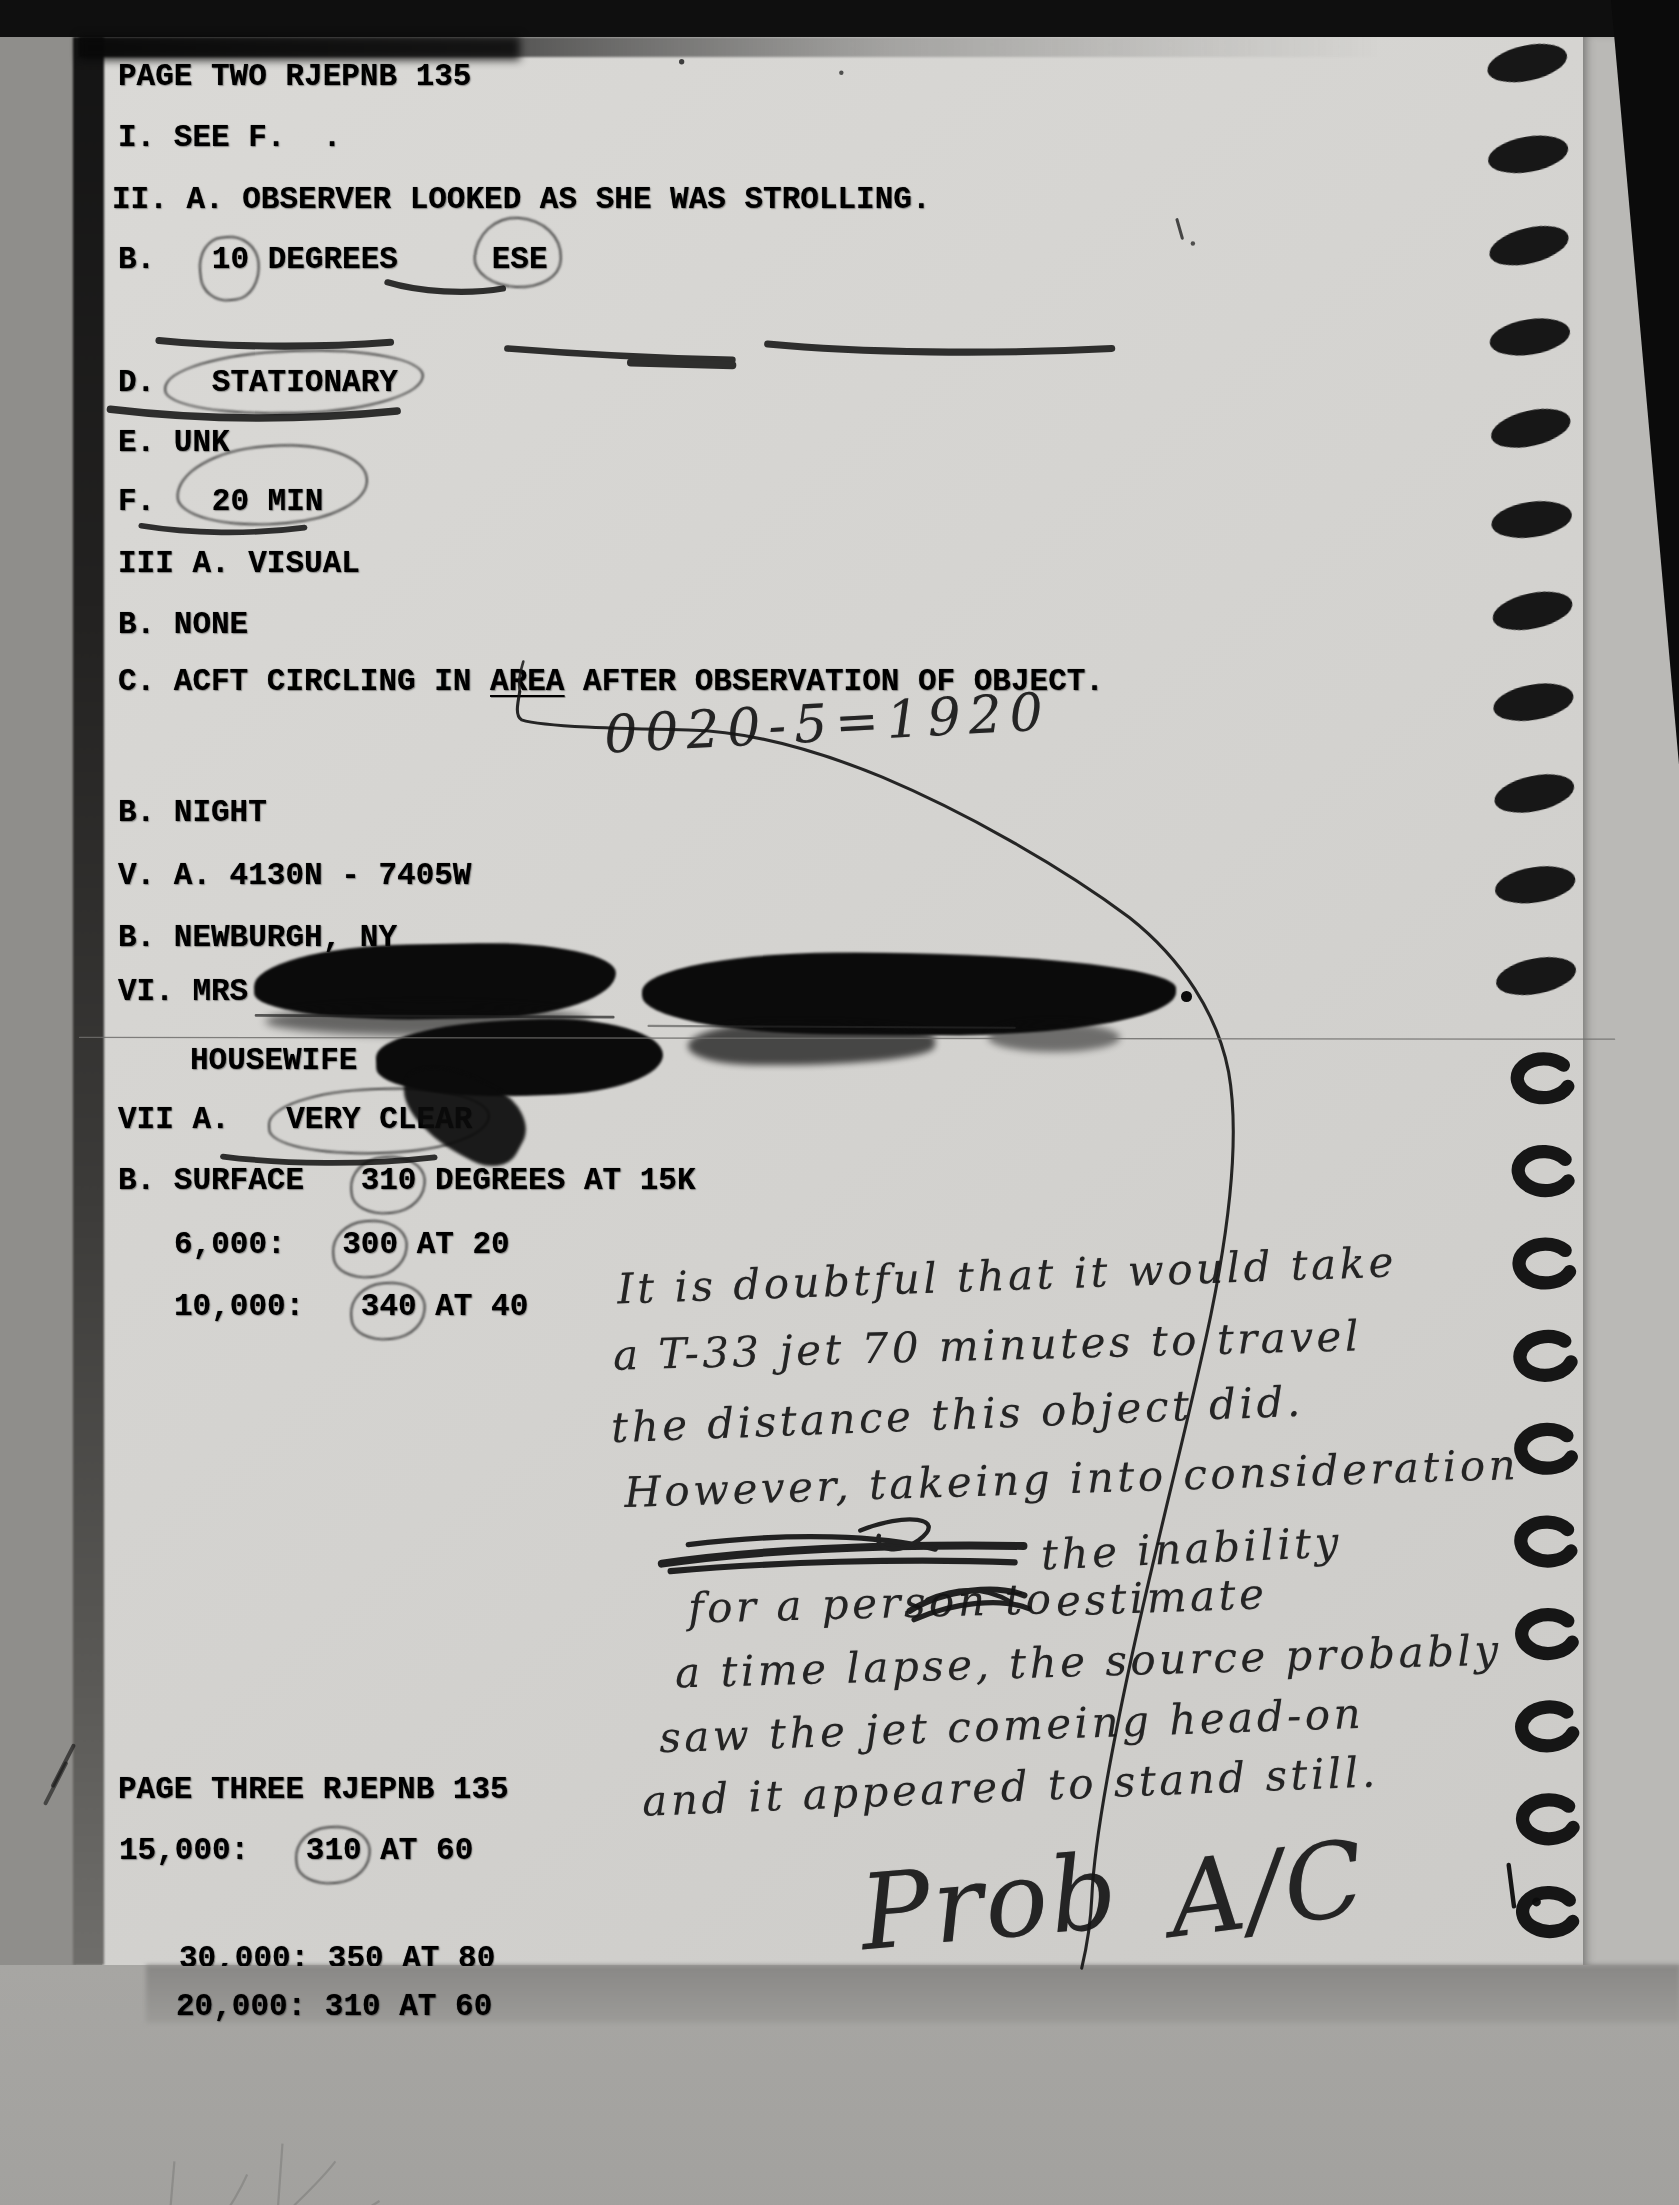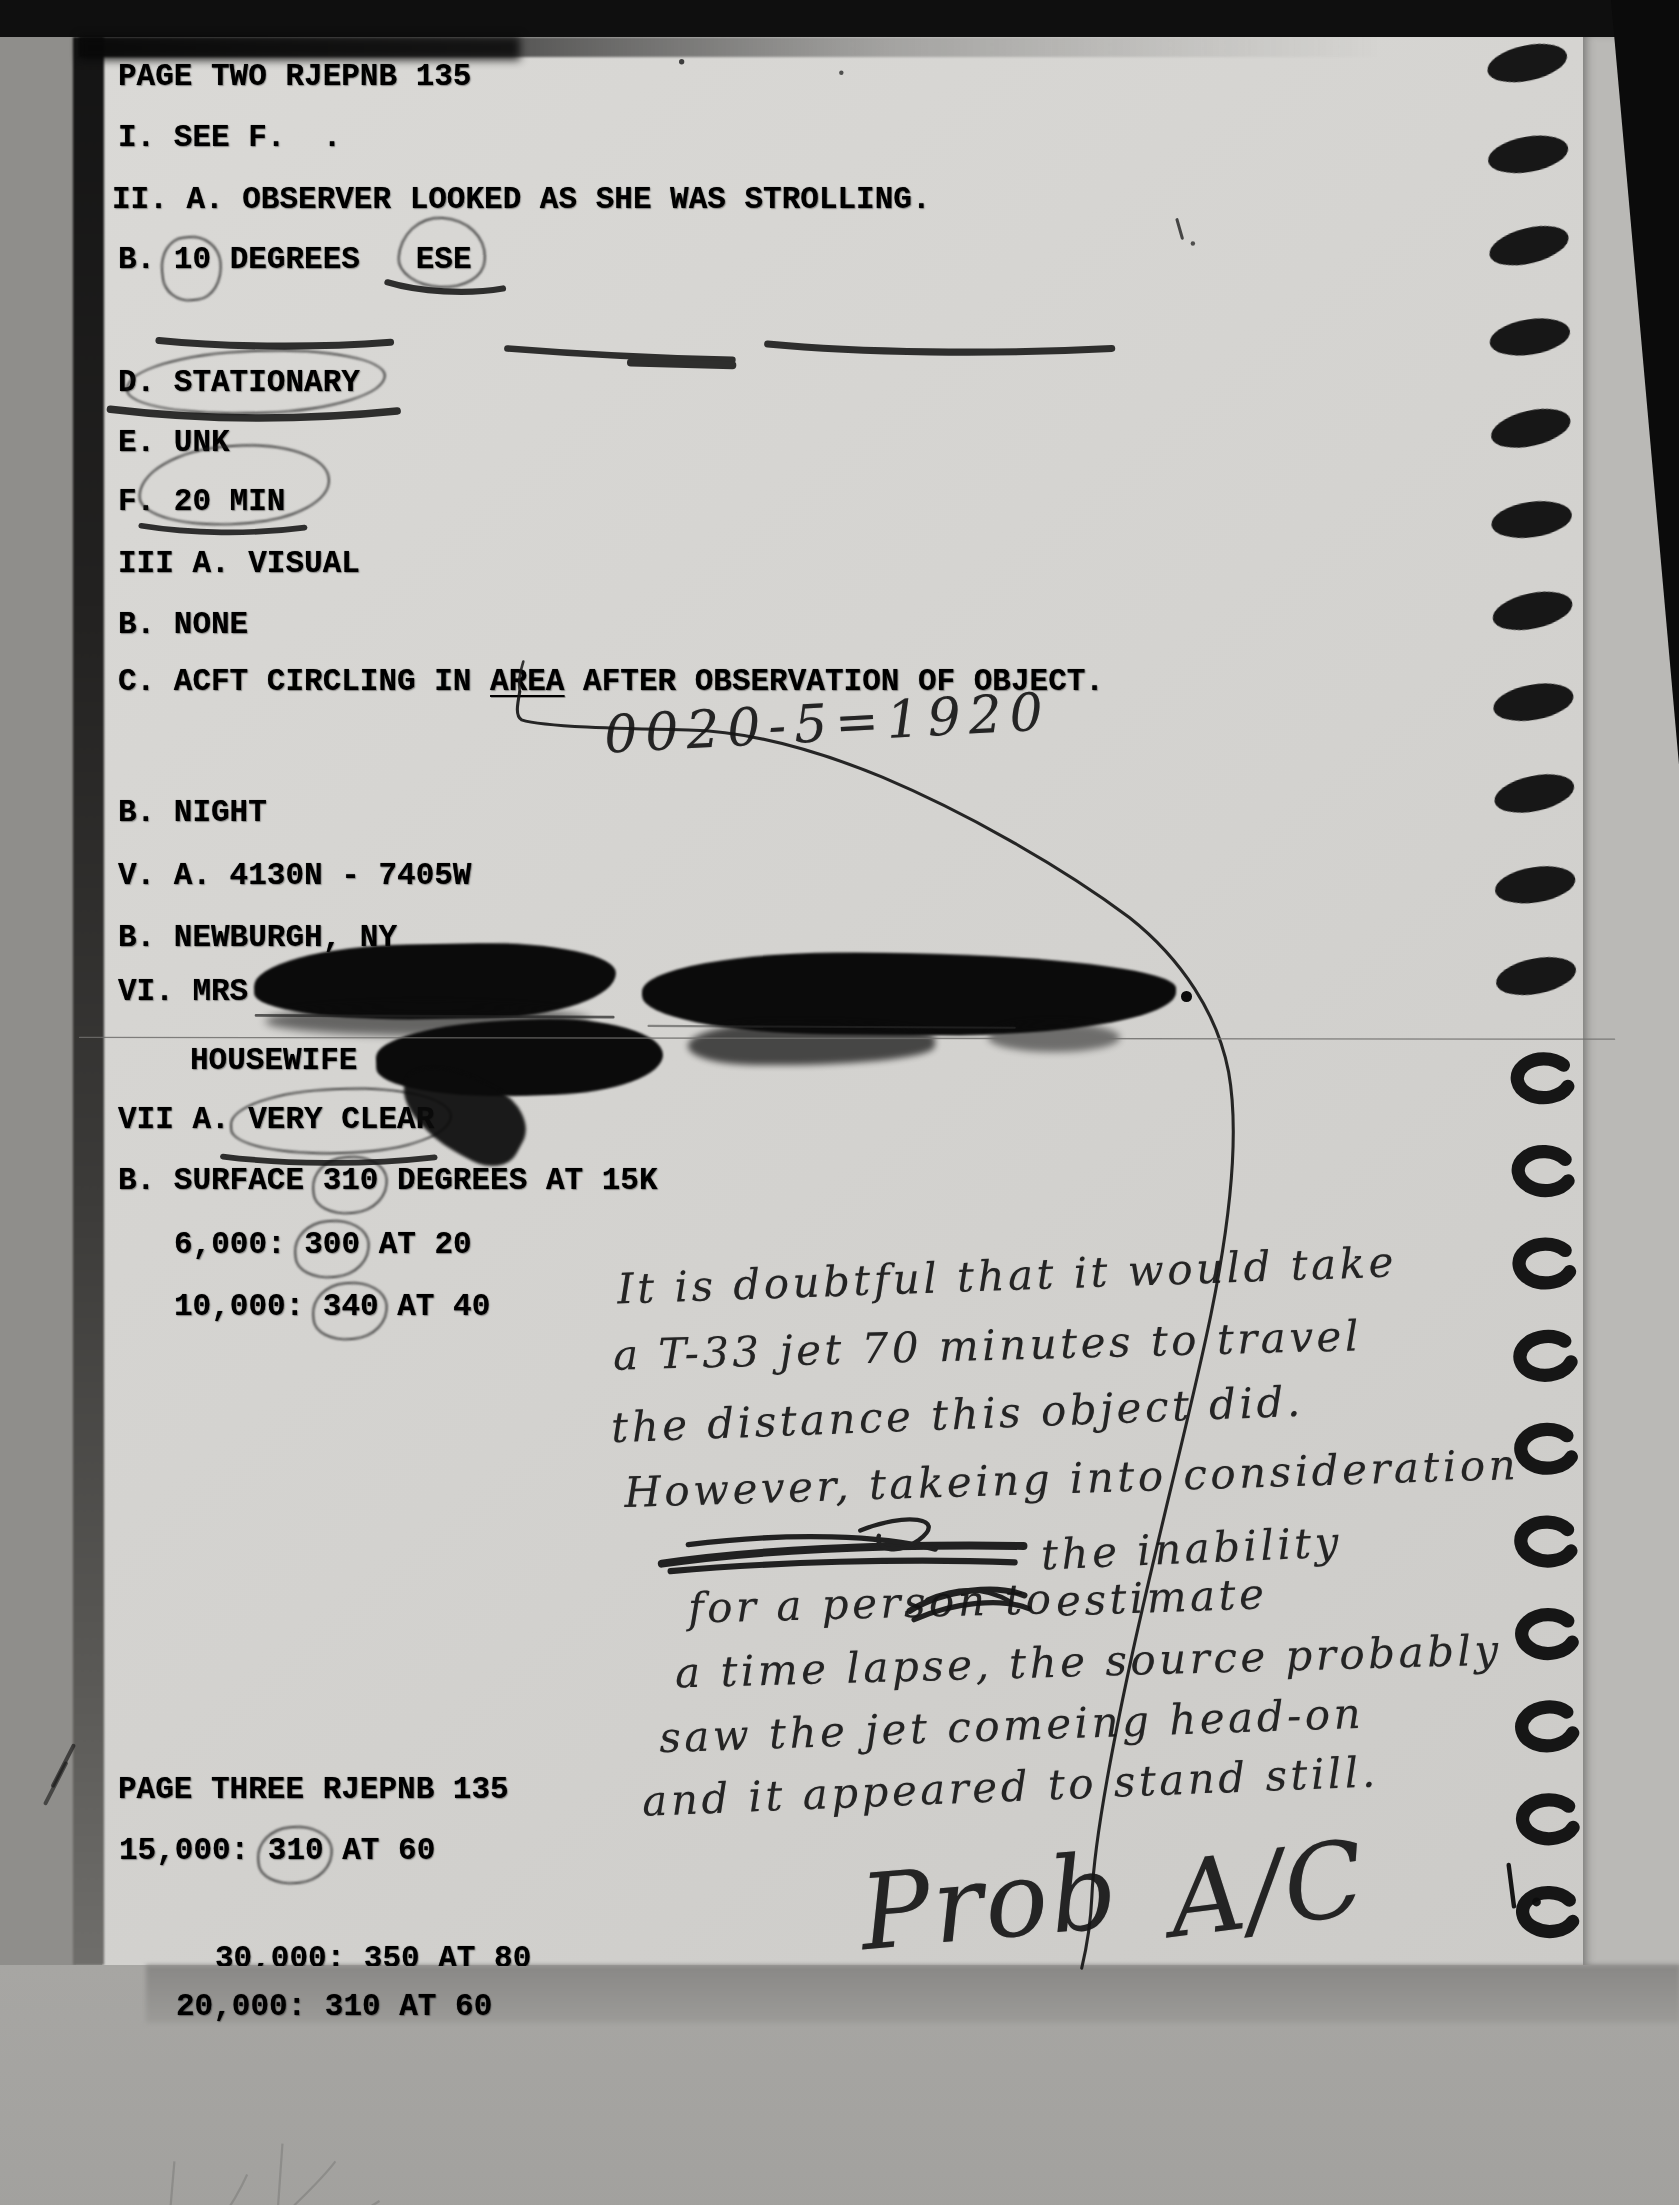--- a/index.html
+++ b/index.html
@@ -21,24 +21,24 @@
   #top-smudge2{position:absolute;left:79px;top:36px;width:441px;height:24px;background:rgba(8,8,8,.85);filter:blur(4px);}
   #bottom-area{position:absolute;left:0;top:1965px;width:1680px;height:516px;
     background:linear-gradient(#a7a6a3,#a3a29f 40%,#9b9a97);}
   #bottom-shadow{position:absolute;left:146px;top:1965px;width:1534px;height:58px;filter:blur(2.2px);
     background:linear-gradient(#898886,#9c9b98);}
 
   
   .tl{position:absolute;font:700 31px/1.12 "Liberation Mono",monospace;color:#000000;white-space:pre;
       text-shadow:0.9px 0.9px 1.3px rgba(20,20,20,.4),0 0 0.9px rgba(10,10,10,.6);}
   .u{text-decoration:underline;text-decoration-thickness:2.2px;text-underline-offset:5.3px;}
-  .clip{height:24px;overflow:hidden;margin-left:36px;}
-
-  
-  .circ{position:relative;display:inline-block;}
+  .clip{height:24px;overflow:hidden;}
+
+  
+  .circ{position:relative;display:inline-block;margin-left:38px;}
   .circ::after{content:"";position:absolute;border:2.6px solid rgba(28,28,28,.82);border-radius:50%;
       filter:blur(0.9px);pointer-events:none;}
   .c10::after{left:-13.2px;right:-10.6px;top:-7px;bottom:-23px;border-radius:46% 54% 50% 50%/55% 50% 62% 45%;transform:rotate(-6deg);}
   .cese::after{left:-17.6px;right:-15px;top:-25.6px;bottom:-10.6px;border-radius:48% 52% 50% 50%/62% 55% 42% 40%;transform:rotate(3deg);}
   .cstat::after{left:-48px;right:-25.6px;top:-16px;bottom:-13.2px;border-radius:50% 50% 48% 52%/55% 48% 55% 45%;transform:rotate(-2deg);}
   .c20::after{left:-36px;right:-44px;top:-40px;bottom:-5.3px;border-radius:50% 50% 46% 54%/60% 52% 50% 44%;transform:rotate(-4deg);}
   .cvc::after{left:-18.5px;right:-17px;top:-15px;bottom:-16px;border-radius:50% 50% 48% 52%/52% 50% 55% 45%;transform:rotate(-2deg);}
   .cnum::after{left:-10.6px;right:-9.7px;top:-8px;bottom:-15px;border-radius:48% 52% 50% 50%/55% 48% 58% 42%;transform:rotate(-5deg);}
 
   

